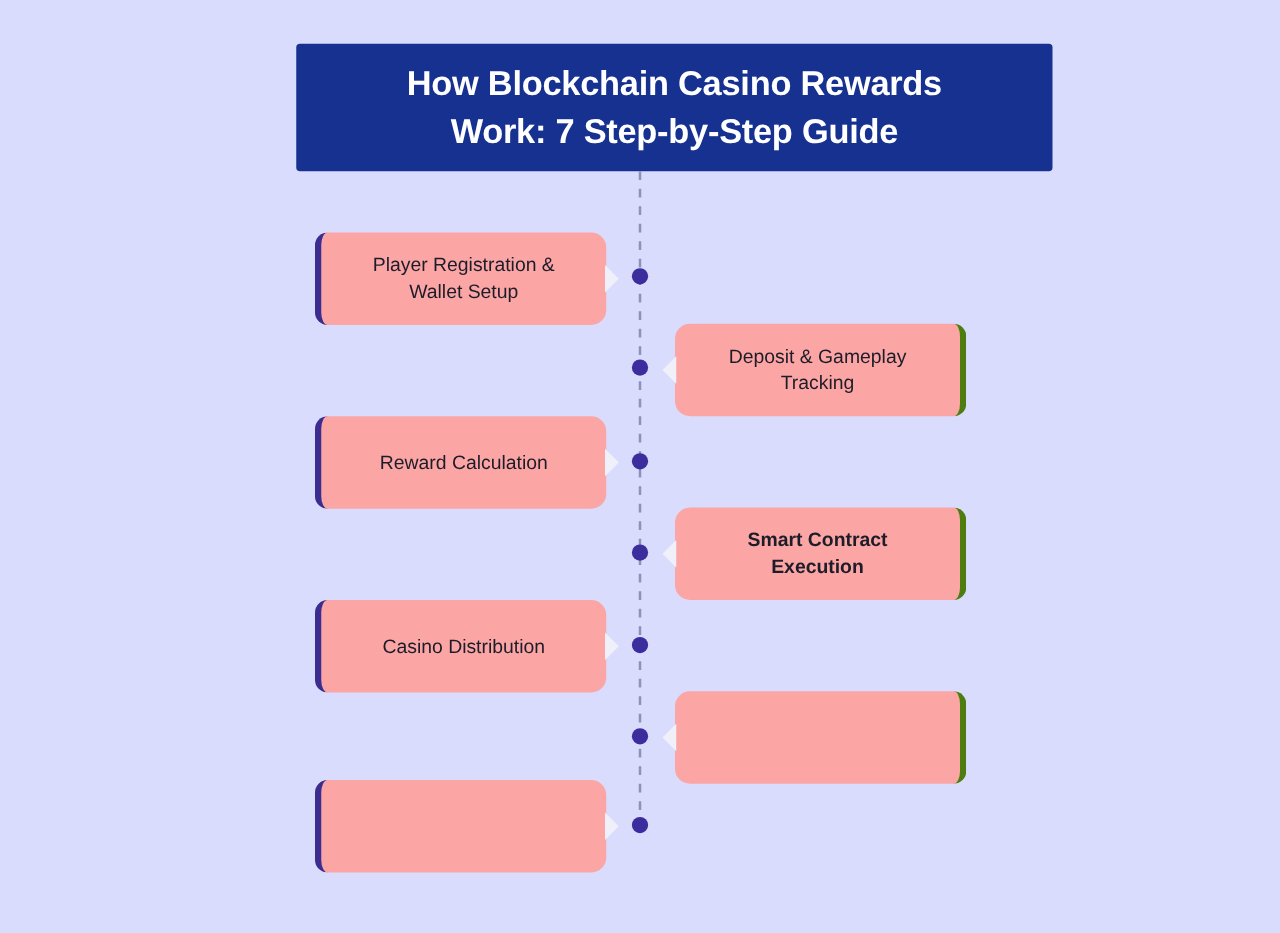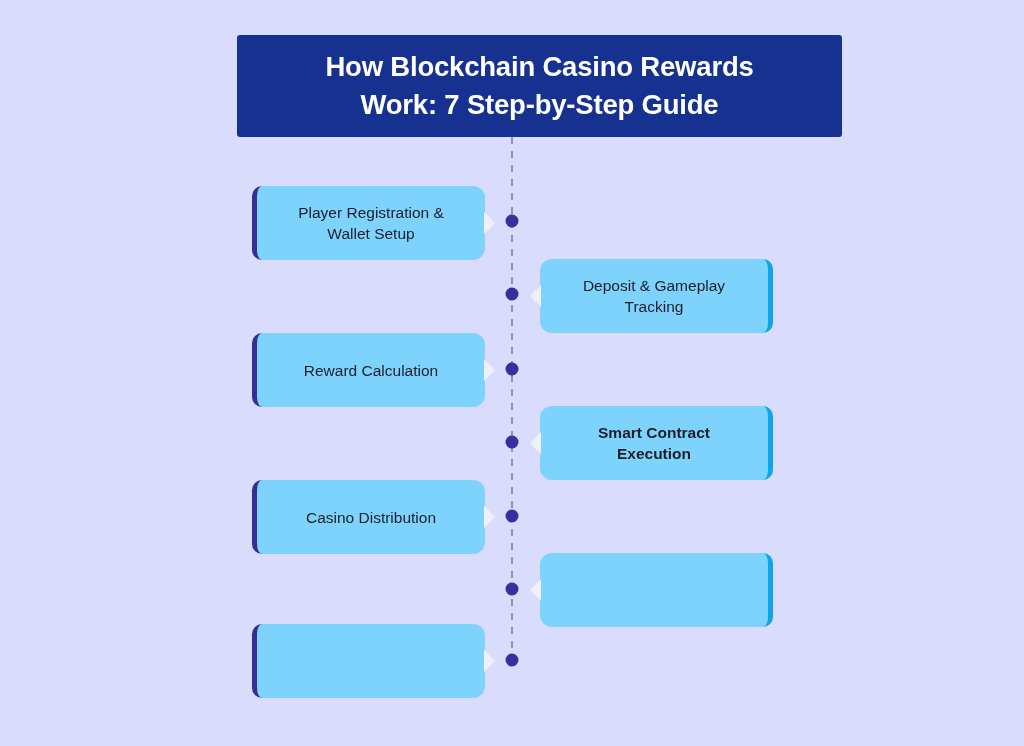--- a/index.html
+++ b/index.html
@@ -68,21 +68,21 @@
     border-radius: 50%;
     background: #3b2d9d;
     transform: translate(-50%, -50%);
     left: 512px;
   }
 
   
   .step-card {
     position: absolute;
     height: 74px;
-    background: #7dd3fc;
+    background: #fca5a5;
     border-radius: 12px;
     box-sizing: border-box;
     display: flex;
     align-items: center;
     justify-content: center;
   }
   .step-card .label {
     color: #1d1d29;
     font-size: 15.5px;
     line-height: 21px;
@@ -108,21 +108,21 @@
     height: 0;
     border-top: 11px solid transparent;
     border-bottom: 11px solid transparent;
     border-left: 11px solid #f0f0fa;
   }
 
   
   .step-card.side-right {
     left: 540px;
     width: 233px;
-    border-right: 5px solid #0ea5e9;
+    border-right: 5px solid #4d7c0f;
     border-top-right-radius: 10px;
     border-bottom-right-radius: 10px;
   }
   .step-card.side-right .notch {
     position: absolute;
     left: -10px;
     top: 50%;
     transform: translateY(-50%);
     width: 0;
     height: 0;

